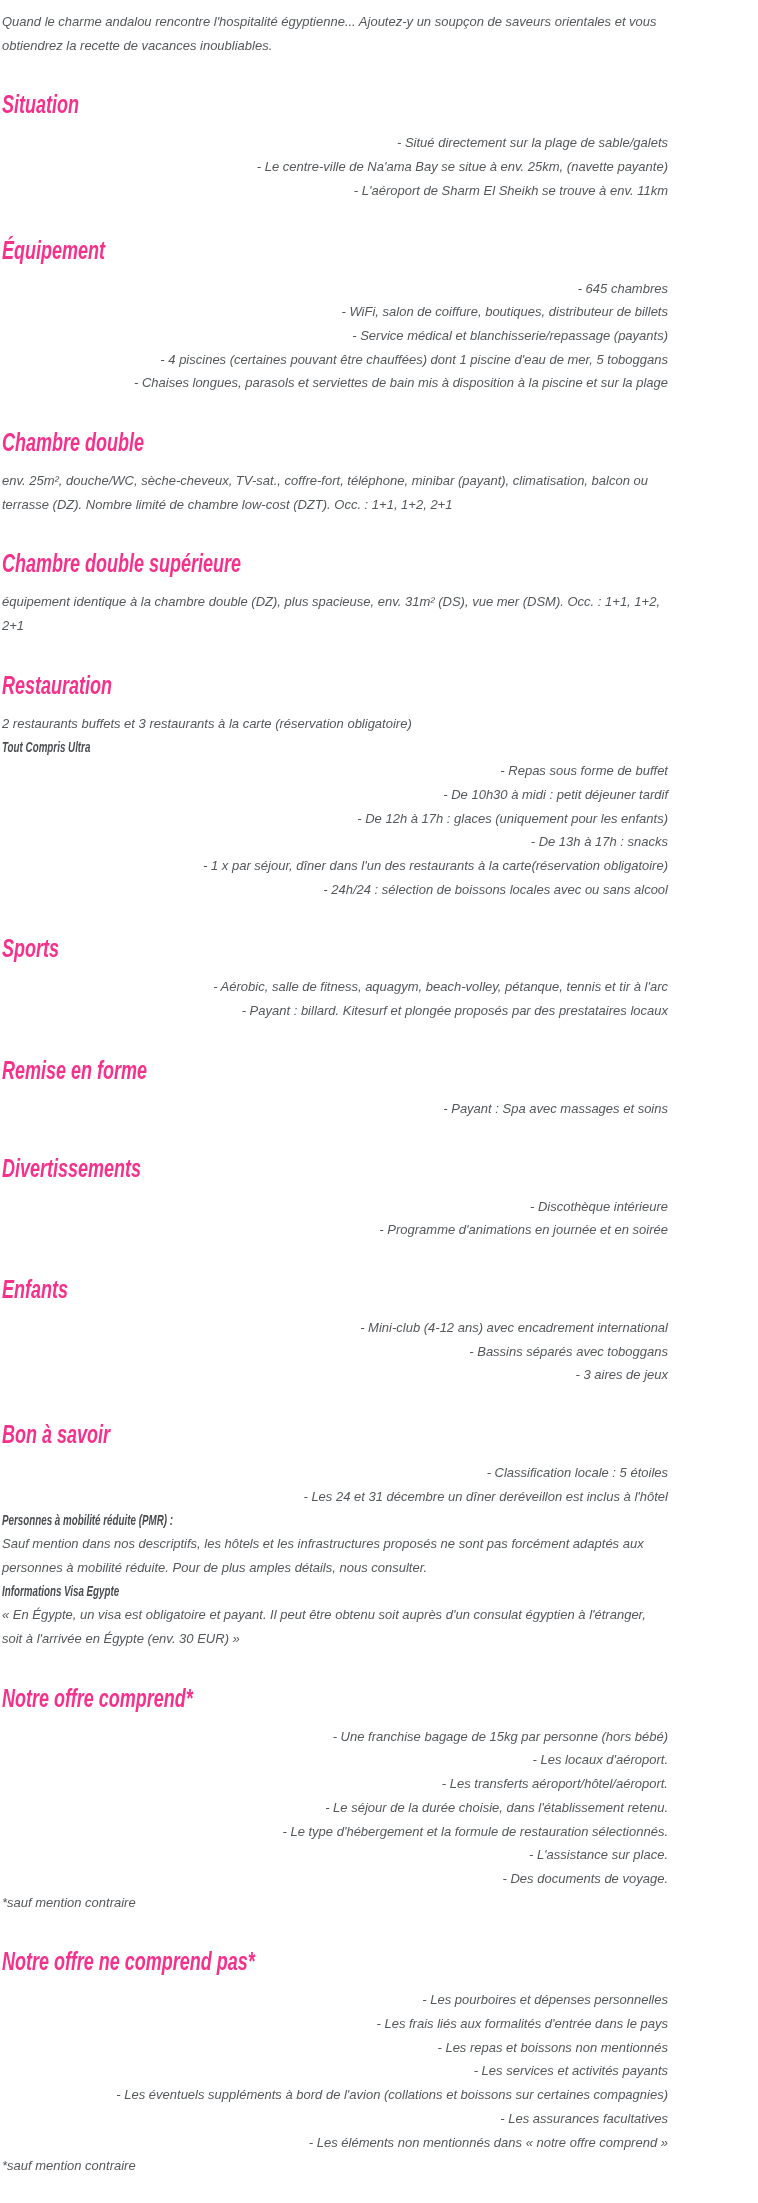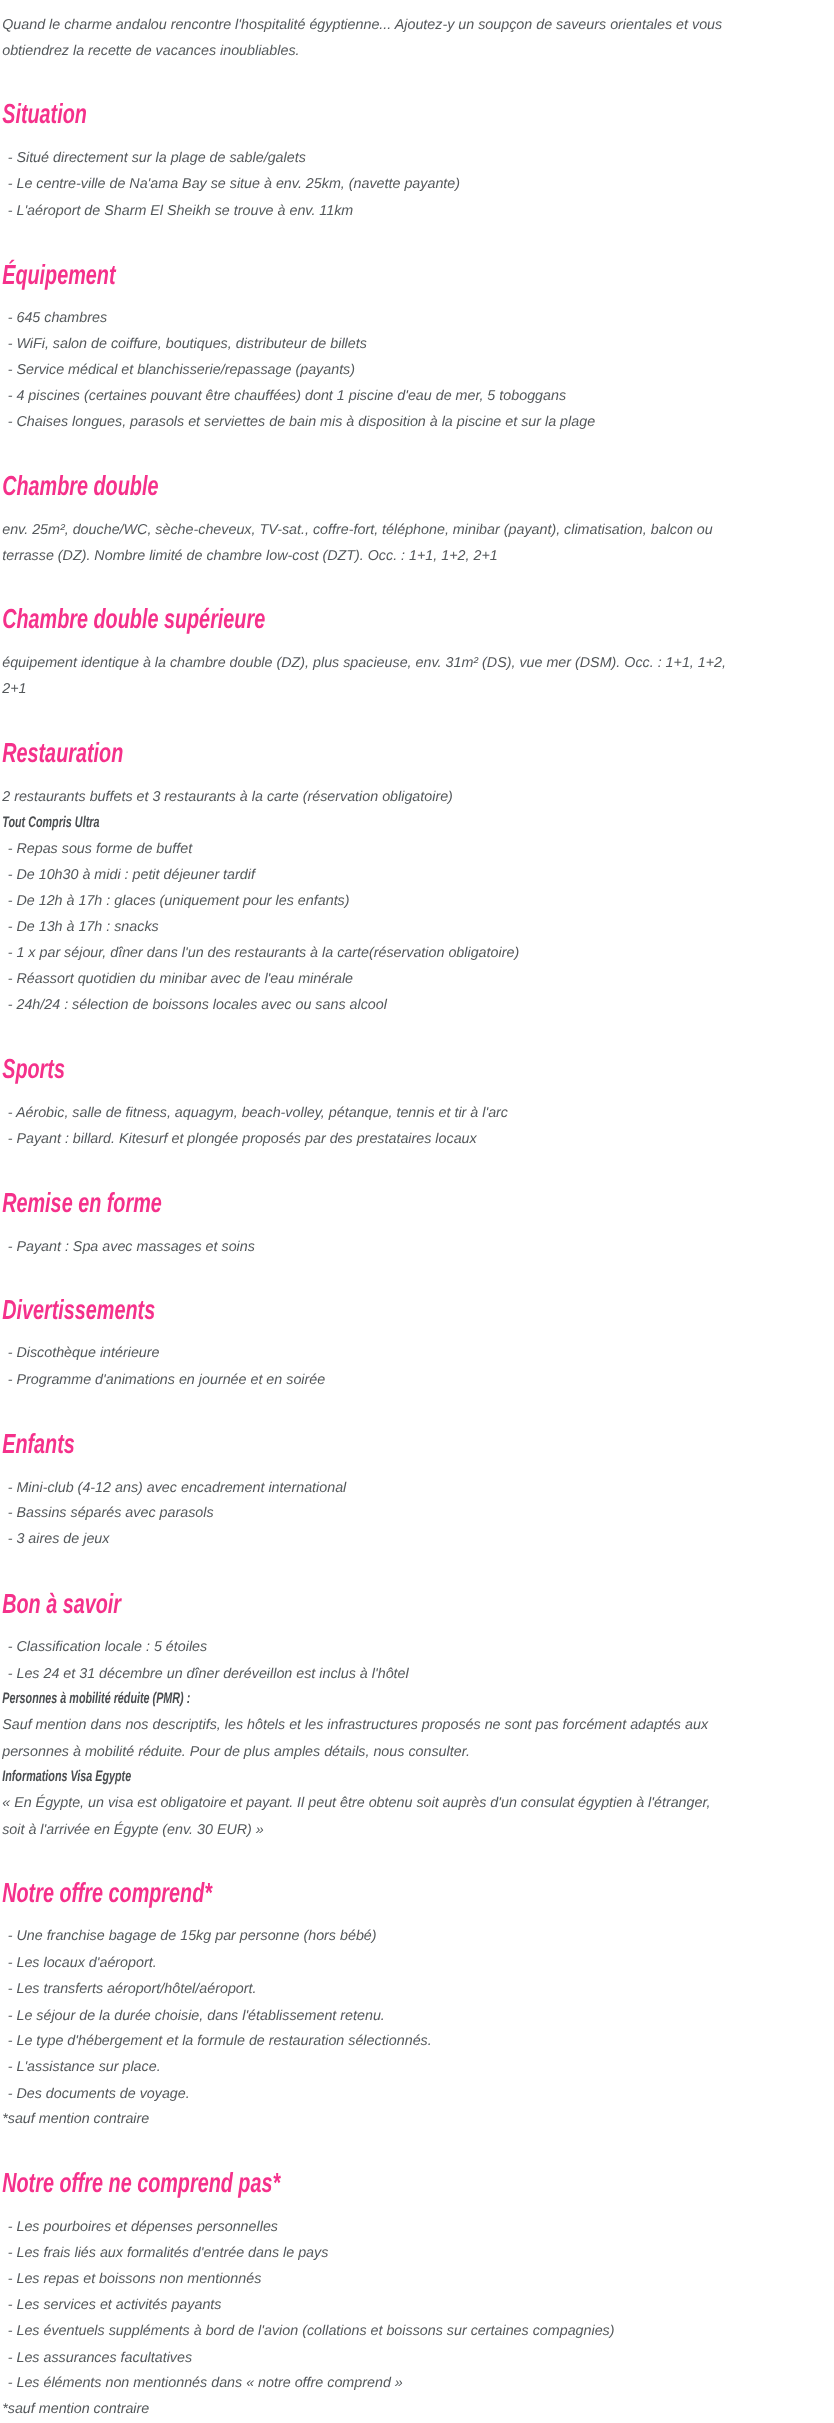--- a/index.html
+++ b/index.html
@@ -16,21 +16,21 @@
     padding: 10px 10px 0 2px;
   }
   .line {
     margin: 0;
     font-family: "Liberation Sans", sans-serif;
     font-style: italic;
     font-size: 13px;
     line-height: 23.7px;
     color: #54585b;
   }
-  .bullet { padding-left: 5px; }
+  .bullet { padding-left: 5px; text-align: right; }
   .bold {
     font-weight: 700;
     font-size: 14px;
     color: #4a4d50;
     transform: scaleX(0.70);
     transform-origin: 0 50%;
     white-space: nowrap;
   }
   h2.section-heading {
     margin: 32px 0 12px 0;
@@ -78,41 +78,40 @@
     </div>
     <div class="block-section">
       <h2 class="section-heading">Restauration</h2>
       <p class="line plain">2 restaurants buffets et 3 restaurants à la carte (réservation obligatoire)</p>
       <p class="line bold">Tout Compris Ultra</p>
       <p class="line bullet">- Repas sous forme de buffet</p>
       <p class="line bullet">- De 10h30 à midi : petit déjeuner tardif</p>
       <p class="line bullet">- De 12h à 17h : glaces (uniquement pour les enfants)</p>
       <p class="line bullet">- De 13h à 17h : snacks</p>
       <p class="line bullet">- 1 x par séjour, dîner dans l'un des restaurants à la carte(réservation obligatoire)</p>
-      <p class="line bullet">- Réassort quotidien du minibar avec de l'eau minérale</p>
       <p class="line bullet">- 24h/24 : sélection de boissons locales avec ou sans alcool</p>
     </div>
     <div class="block-section">
       <h2 class="section-heading">Sports</h2>
       <p class="line bullet">- Aérobic, salle de fitness, aquagym, beach-volley, pétanque, tennis et tir à l'arc</p>
       <p class="line bullet">- Payant : billard. Kitesurf et plongée proposés par des prestataires locaux</p>
     </div>
     <div class="block-section">
       <h2 class="section-heading">Remise en forme</h2>
       <p class="line bullet">- Payant : Spa avec massages et soins</p>
     </div>
     <div class="block-section">
       <h2 class="section-heading">Divertissements</h2>
       <p class="line bullet">- Discothèque intérieure</p>
       <p class="line bullet">- Programme d'animations en journée et en soirée</p>
     </div>
     <div class="block-section">
       <h2 class="section-heading">Enfants</h2>
       <p class="line bullet">- Mini-club (4-12 ans) avec encadrement international</p>
-      <p class="line bullet">- Bassins séparés avec parasols</p>
+      <p class="line bullet">- Bassins séparés avec toboggans</p>
       <p class="line bullet">- 3 aires de jeux</p>
     </div>
     <div class="block-section">
       <h2 class="section-heading">Bon à savoir</h2>
       <p class="line bullet">- Classification locale : 5 étoiles</p>
       <p class="line bullet">- Les 24 et 31 décembre un dîner deréveillon est inclus à l'hôtel</p>
     </div>
     <div class="block-note">
       <p class="line bold">Personnes à mobilité réduite (PMR) :</p>
       <p class="line plain">Sauf mention dans nos descriptifs, les hôtels et les infrastructures proposés ne sont pas forcément adaptés aux personnes à mobilité réduite. Pour de plus amples détails, nous consulter.</p>

